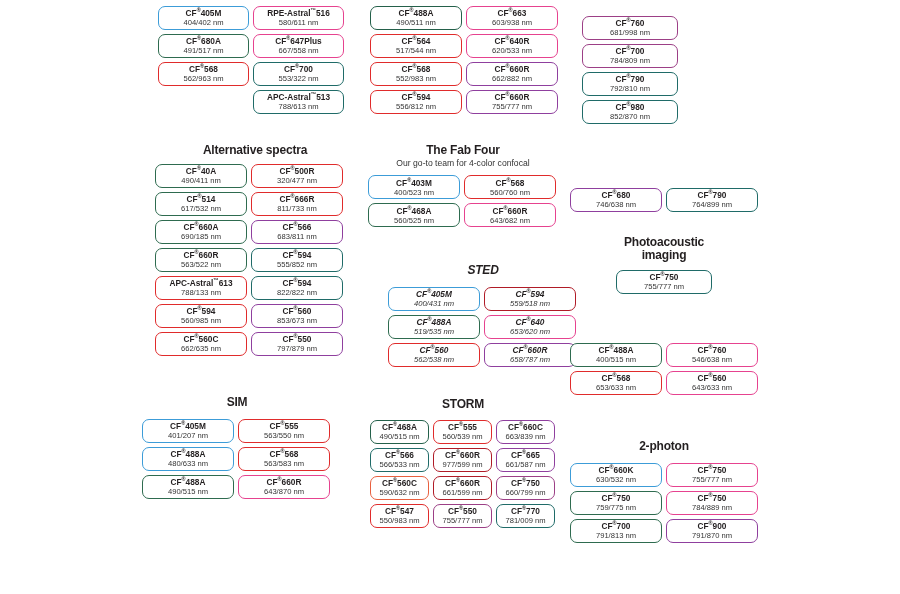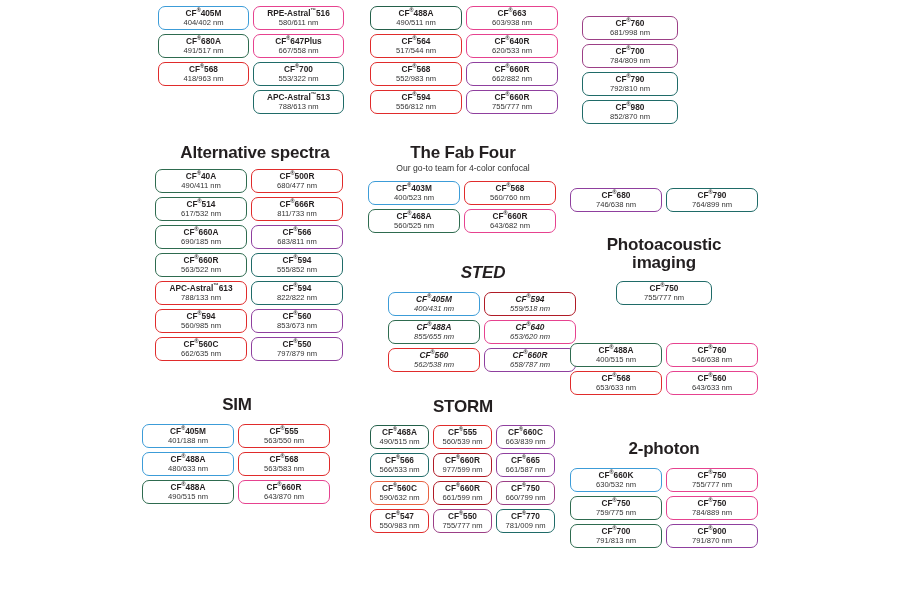--- a/index.html
+++ b/index.html
@@ -27,21 +27,21 @@
     position: absolute;
   }
 
   .group-title {
     text-align: center;
     font-weight: bold;
     color: #231f20;
     letter-spacing: -0.2px;
     line-height: 1.05;
   }
-  .group-title.big   { font-size: 17px; }
+  .group-title.big   { font-size: 12px; }
   .group-subtitle {
     text-align: center;
     font-size: 8.6px;
     color: #333;
     margin-top: 2px;
     line-height: 1.15;
     white-space: nowrap;
   }
 
   .cols {
@@ -110,21 +110,21 @@
           <div class="chip c-blue">
             <div class="name">CF<sup>®</sup>405M</div>
             <div class="spec">404/402 nm</div>
           </div>
           <div class="chip c-green">
             <div class="name">CF<sup>®</sup>680A</div>
             <div class="spec">491/517 nm</div>
           </div>
           <div class="chip c-red">
             <div class="name">CF<sup>®</sup>568</div>
-            <div class="spec">418/963 nm</div>
+            <div class="spec">562/963 nm</div>
           </div>
         </div>
         <div class="col" style="width: 91px;">
           <div class="chip c-pink">
             <div class="name">RPE-Astral<sup>™</sup>516</div>
             <div class="spec">580/611 nm</div>
           </div>
           <div class="chip c-pink">
             <div class="name">CF<sup>®</sup>647Plus</div>
             <div class="spec">667/558 nm</div>
@@ -234,21 +234,21 @@
             <div class="spec">560/985 nm</div>
           </div>
           <div class="chip c-red">
             <div class="name">CF<sup>®</sup>560C</div>
             <div class="spec">662/635 nm</div>
           </div>
         </div>
         <div class="col" style="width: 92px;">
           <div class="chip c-red">
             <div class="name">CF<sup>®</sup>500R</div>
-            <div class="spec">680/477 nm</div>
+            <div class="spec">320/477 nm</div>
           </div>
           <div class="chip c-red">
             <div class="name">CF<sup>®</sup>666R</div>
             <div class="spec">811/733 nm</div>
           </div>
           <div class="chip c-purple">
             <div class="name">CF<sup>®</sup>566</div>
             <div class="spec">683/811 nm</div>
           </div>
           <div class="chip c-teal">
@@ -301,21 +301,21 @@
   <div class="group" style="left:388px; top:264px; width:190px;font-style:italic;">
     <div class="group-title big">STED</div>
     <div class="cols" style="margin-top:10px;">
         <div class="col" style="width: 92px;">
           <div class="chip c-blue">
             <div class="name">CF<sup>®</sup>405M</div>
             <div class="spec">400/431 nm</div>
           </div>
           <div class="chip c-green">
             <div class="name">CF<sup>®</sup>488A</div>
-            <div class="spec">855/655 nm</div>
+            <div class="spec">519/535 nm</div>
           </div>
           <div class="chip c-red">
             <div class="name">CF<sup>®</sup>560</div>
             <div class="spec">562/538 nm</div>
           </div>
         </div>
         <div class="col" style="width: 92px;">
           <div class="chip c-darkred">
             <div class="name">CF<sup>®</sup>594</div>
             <div class="spec">559/518 nm</div>
@@ -420,21 +420,21 @@
         </div>
       </div>
   </div>
 
   <div class="group" style="left:142px; top:396px; width:190px;">
     <div class="group-title big">SIM</div>
     <div class="cols" style="margin-top:10px;">
         <div class="col" style="width: 92px;">
           <div class="chip c-blue">
             <div class="name">CF<sup>®</sup>405M</div>
-            <div class="spec">401/188 nm</div>
+            <div class="spec">401/207 nm</div>
           </div>
           <div class="chip c-blue">
             <div class="name">CF<sup>®</sup>488A</div>
             <div class="spec">480/633 nm</div>
           </div>
           <div class="chip c-green">
             <div class="name">CF<sup>®</sup>488A</div>
             <div class="spec">490/515 nm</div>
           </div>
         </div>

